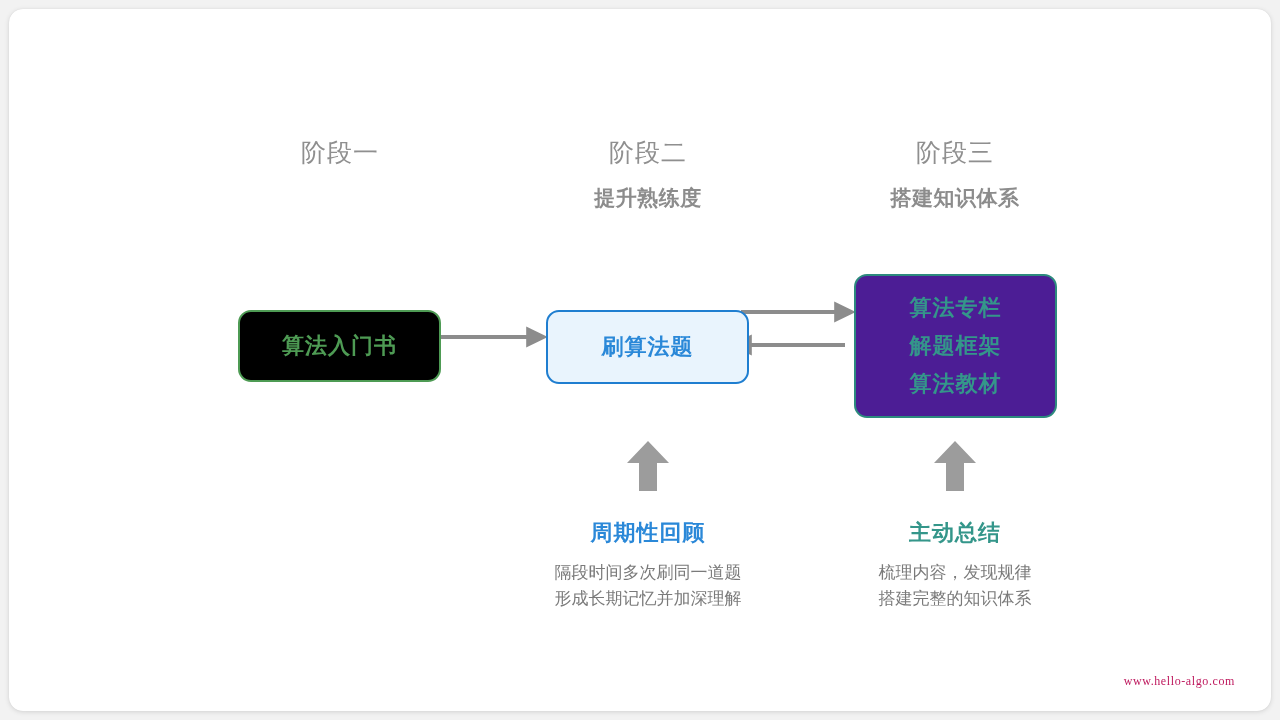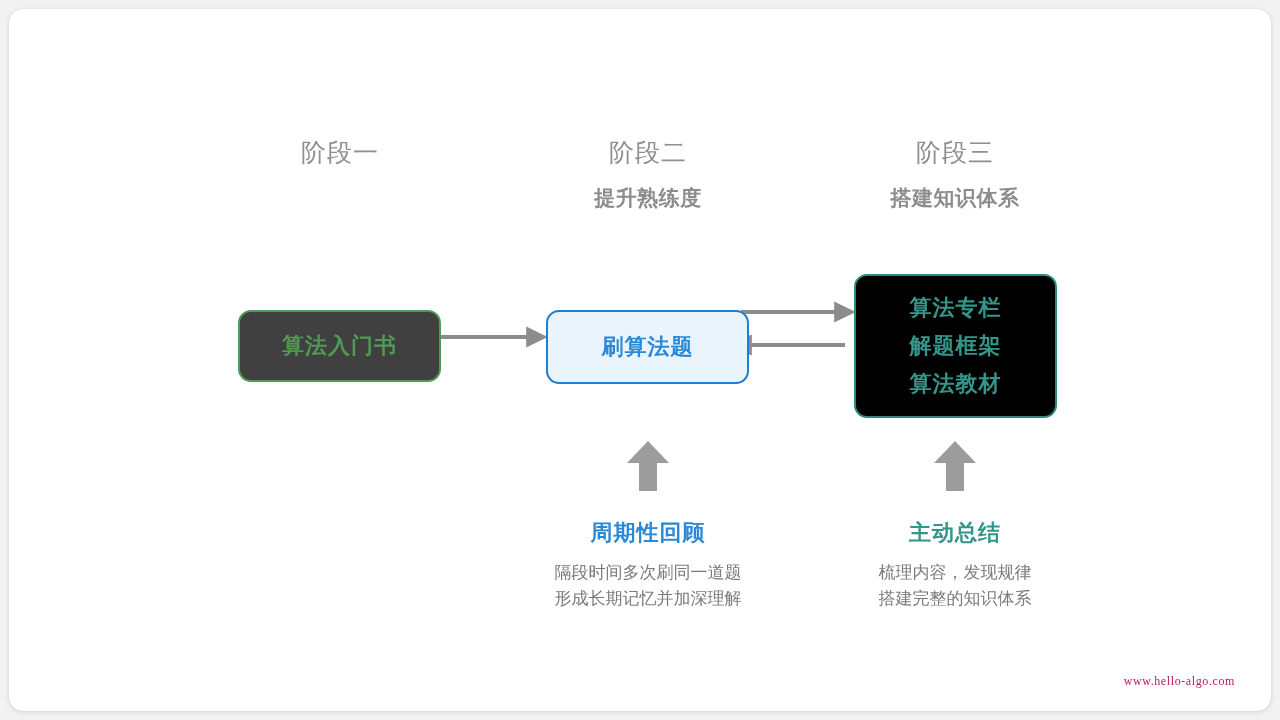--- a/index.html
+++ b/index.html
@@ -75,41 +75,41 @@
     letter-spacing: 1px;
   }
   .node-line { white-space: nowrap; }
 
   #node-book {
     left: 229px;
     top: 301px;
     width: 203px;
     height: 72px;
     border: 2px solid #4e9b54;
-    background: #404040;
+    background: #000000;
     color: #4e9b54;
     font-size: 22px;
   }
   #node-practice {
     left: 537px;
     top: 301px;
     width: 203px;
     height: 74px;
     border: 2px solid #1f7ed0;
     background: #e9f4fd;
     color: #2a88d8;
     font-size: 22px;
   }
   #node-resources {
     left: 845px;
     top: 265px;
     width: 203px;
     height: 144px;
     border: 2px solid #2d8a7e;
-    background: #000000;
+    background: #4c1d95;
     color: #34968a;
     font-size: 22px;
   }
   #node-resources .node-line { line-height: 38px; }
 
   
   #arrow-layer {
     position: absolute;
     left: 0;
     top: 0;

